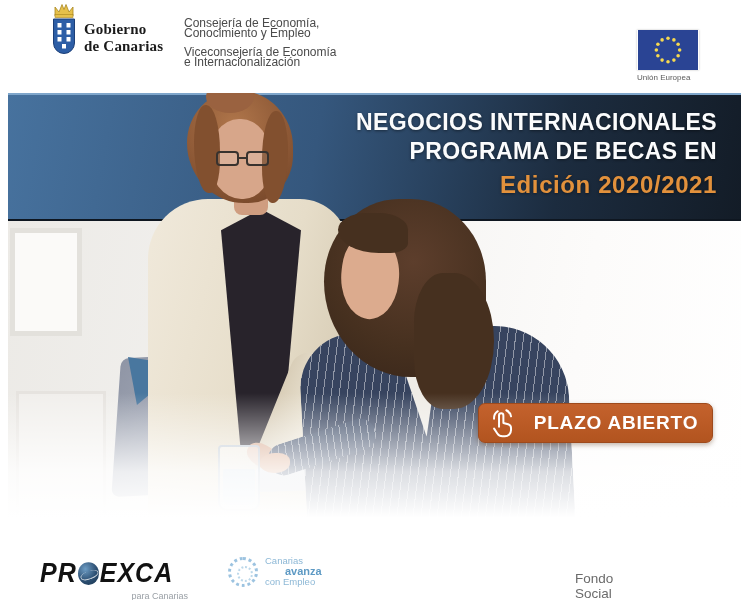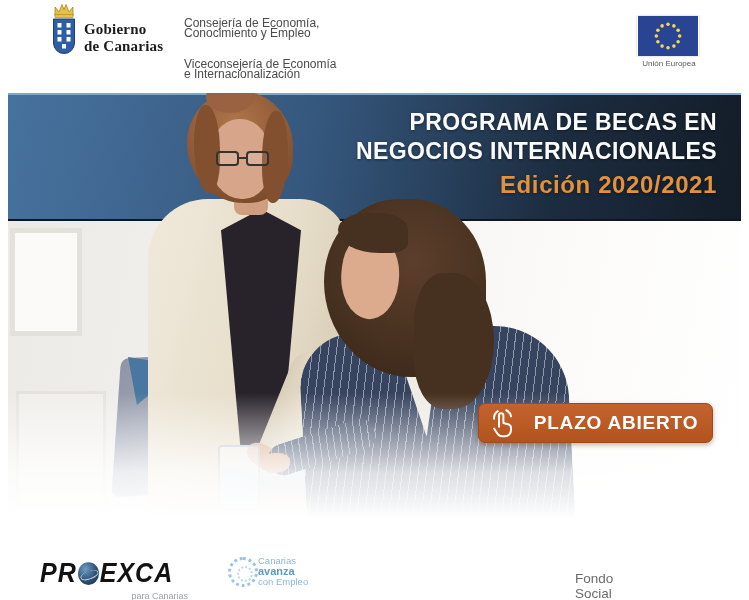--- a/index.html
+++ b/index.html
@@ -5,22 +5,22 @@
   * { box-sizing: border-box; margin: 0; padding: 0; }
   body { background:#fff; font-family:"Liberation Sans", sans-serif; }
   .canvas { position:relative; width:749px; height:600px; background:#ffffff; overflow:hidden; }
 
   
   .header { position:absolute; left:0; top:0; width:749px; height:93px; background:#fff;padding-left:41px; }
   .coa { position:absolute; left:50px; top:2px; width:28px; height:58px; }
   .gob-name { position:absolute; left:84px; top:21px; font-family:"Liberation Serif", serif;
               font-weight:700; font-size:15px; line-height:17px; color:#1b1b1b; letter-spacing:0.2px; }
   .consejeria { position:absolute; left:184px; top:19px; font-size:12px; line-height:9.5px; color:#4a4a4a; }
-  .consejeria .blk2 { margin-top:22px; }
-  .eu { position:absolute; left:637px; top:16px; width:64px; text-align:center; }
+  .consejeria .blk2 { margin-top:10px; }
+  .eu { position:absolute; left:637px; top:30px; width:64px; }
   .eu svg { width:62px; height:40px; display:block; box-shadow:0 0 2px rgba(0,0,0,0.25); }
   .eu-caption { font-size:8px; color:#5a5a5a; margin-top:3px; white-space:nowrap; }
 
   
   .scene { position:absolute; left:8px; top:93px; width:733px; height:452px; overflow:hidden; background:#fff; }
   .photo-bg { position:absolute; left:0; top:120px; width:733px; height:332px; z-index:0;
               background:linear-gradient(100deg,#eceae6 0%,#f3f2f0 40%,#fcfbfa 75%,#ffffff 100%); }
   .window-frame { position:absolute; left:2px; top:135px; width:72px; height:108px; z-index:1;
                   background:#fbfaf8; border:5px solid #e3e1dc; }
   .low-frame { position:absolute; left:8px; top:298px; width:90px; height:130px; z-index:1;
@@ -108,26 +108,26 @@
   .footer { position:absolute; left:0; top:545px; width:600px; height:55px; background:#fff; }
   .proexca { position:absolute; left:40px; top:13px; width:150px; }
   .proexca-word { font-weight:700; font-style:italic; font-size:25px; letter-spacing:1px;
                   color:#121212; white-space:nowrap; transform:scaleY(1.08); }
   .globe { display:inline-block; position:relative; top:3px; width:21px; height:21px; border-radius:50%;
            background:radial-gradient(circle at 35% 30%,#6d9cc4 0%,#2c4f72 55%,#16304a 100%); margin:0 1px; }
   .globe::after { content:""; position:absolute; left:2px; top:8px; width:17px; height:7px;
                   border:1.5px solid rgba(255,255,255,0.75); border-top:none; border-radius:50%; transform:rotate(-18deg); }
   .proexca-tagline { text-align:right; font-size:9px; color:#9aa0a6; margin-top:4px; padding-right:2px; }
 
-  .avanza { position:absolute; left:228px; top:11px; display:flex; align-items:center; }
+  .avanza { position:absolute; left:228px; top:11px; display:flex; align-items:center; gap:7px; }
   .avanza-icon { width:30px; height:30px; border-radius:50%; border:3px dotted #9cc3e0; position:relative; }
   .avanza-icon::after { content:""; position:absolute; left:6px; top:6px; width:12px; height:12px;
                         border-radius:50%; border:2px dotted #bcd8ea; }
   .avanza-text { font-size:9.5px; line-height:10px; color:#8db8d6; }
-  .avanza-text .bold { font-weight:700; font-size:11px; line-height:11px; color:#5e9ac4; }
+  .avanza-text .bold { font-weight:700; font-size:11px; line-height:11px; color:#5e9ac4;margin-left:20px; }
 
   .fse { position:absolute; left:575px; top:26px; font-size:13.5px; color:#6b6b6b; }
 </style>
 </head>
 <body>
 
 <div class="canvas">
 
   <div class="header">
     <svg class="coa" viewBox="0 0 28 58">
@@ -172,22 +172,22 @@
     </div>
   </div>
 
   <div class="scene">
     <div class="photo-bg"></div>
     <div class="window-frame"></div>
     <div class="low-frame"></div>
 
     <div class="banner">
       <div class="banner-text">
+        <div class="banner-line">NEGOCIOS INTERNACIONALES</div>
         <div class="banner-line">PROGRAMA DE BECAS EN</div>
-        <div class="banner-line">NEGOCIOS INTERNACIONALES</div>
         <div class="banner-edition">Edición 2020/2021</div>
       </div>
     </div>
 
     <div class="laptop-lid"></div>
     <div class="laptop-corner"></div>
     <div class="laptop-base"></div>
 
     <div class="w1 w1-blazer"></div>
     <div class="w1 w1-top"></div>

